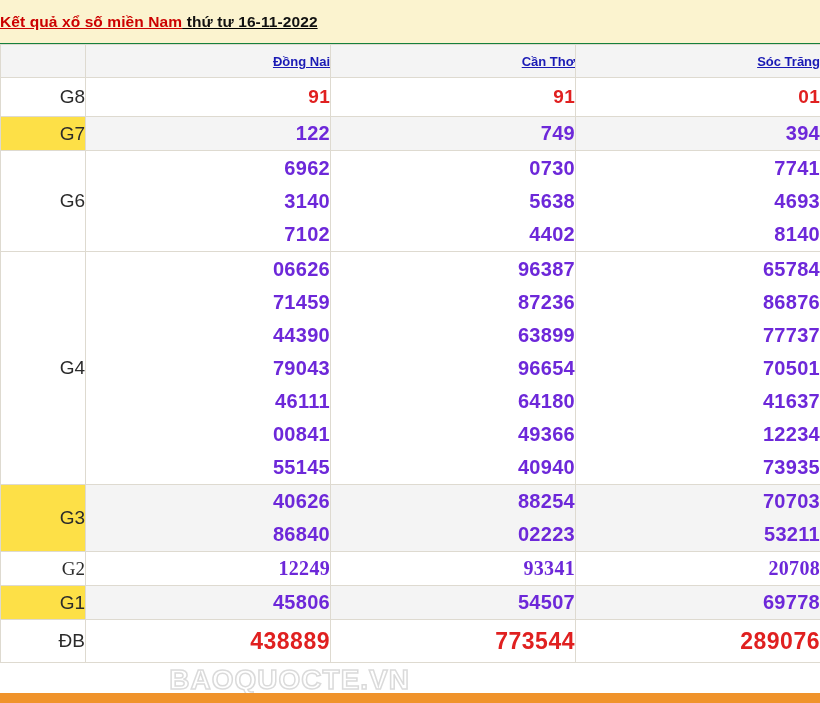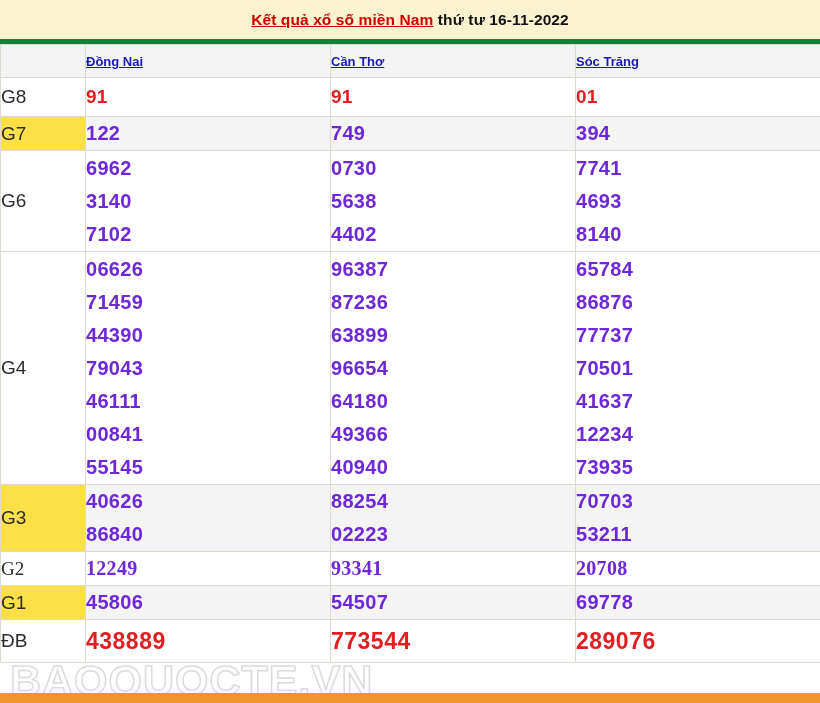--- a/index.html
+++ b/index.html
@@ -13,25 +13,25 @@
     font-family: "Liberation Sans", sans-serif;
     overflow: hidden;
     position: relative;
   }
 
   
   #title-banner {
     width: 820px;
     height: 44px;
     background: #fbf3cf;
-    border-bottom: 5px solid #15803d;
+    border-bottom: 1px solid #15803d;
     box-sizing: border-box;
     display: flex;
     align-items: center;
-    justify-content: center;
+    text-decoration: underline;
   }
   #title-text {
     font-size: 15.5px;
     font-weight: bold;
     color: #111111;
     white-space: nowrap;
     letter-spacing: 0.1px;
   }
   #title-text .hl {
     color: #cc0000;
@@ -44,21 +44,21 @@
     border-collapse: collapse;
     table-layout: fixed;
   }
   #results-table col.c-label { width: 85px; }
   #results-table col.c-prov  { width: 245px; }
 
   #results-table th,
   #results-table td {
     border: 1px solid #dedad0;
     padding: 0;
-    text-align: left;
+    text-align: right;
     vertical-align: middle;
   }
   #results-table th:first-child,
   #results-table td:first-child {
     border-left: 1px solid #dedad0;
   }
 
   thead th {
     background: #f4f4f4;
     height: 32px;
@@ -114,29 +114,30 @@
   tr.r-g1 td { height: 33px; }
   tr.r-db td { height: 42px; }
 
   
   #watermark {
     position: absolute;
     left: 10px;
     top: 660px;
     width: 400px;
     height: 40px;
-    font-size: 43px;
+    font-size: 28px;
     font-weight: bold;
     letter-spacing: 1px;
     color: rgba(255,255,255,0.0);
     -webkit-text-stroke: 1.5px rgba(205,205,205,0.75);
     font-family: "Liberation Sans", sans-serif;
     pointer-events: none;
     line-height: 40px;
     white-space: nowrap;
+    text-align: right;
   }
 
   
   #bottom-bar {
     position: absolute;
     left: 0;
     top: 693px;
     width: 820px;
     height: 10px;
     background: #f0932b;

